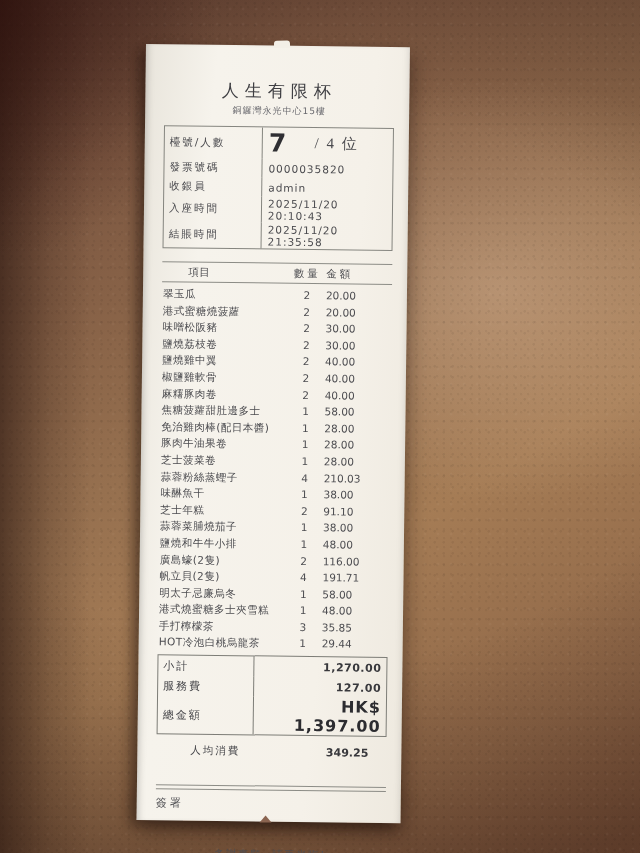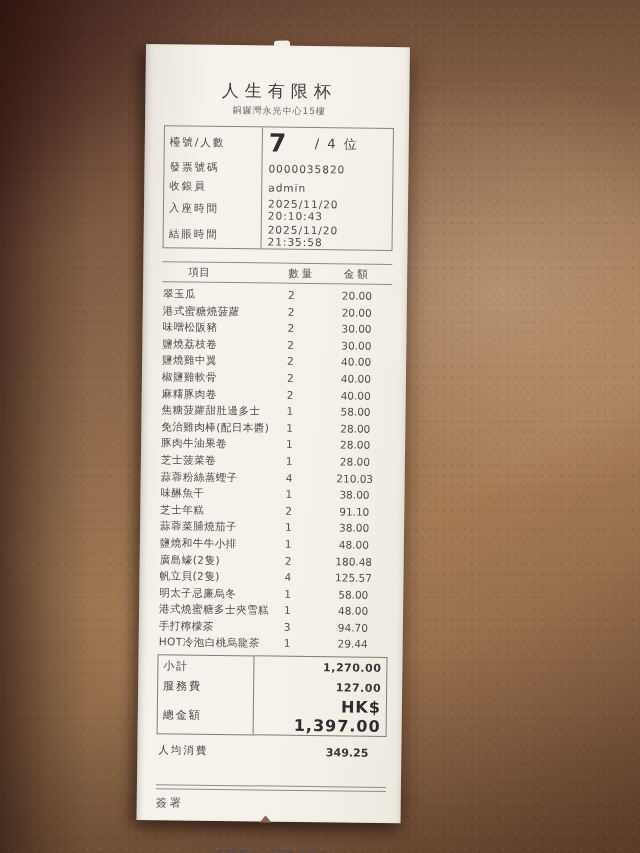--- a/index.html
+++ b/index.html
@@ -64,43 +64,43 @@
 
   .info-table{
     margin-top:9px;border:1px solid #85857f;font-size:10.5px;color:#4a4a4e;
   }
   .info-row{ display:flex;align-items:center;min-height:19px; }
   .info-row.first{ min-height:31px; }
   .info-label{ width:90px;flex:none;border-right:1px solid #85857f;padding:1px 2px 1px 5px;letter-spacing:2px;align-self:stretch;display:flex;align-items:center; }
   .info-value{ flex:1;padding:1px 6px;letter-spacing:1px; }
   .info-row.first .info-value{ display:flex;align-items:center;justify-content:space-between;padding-right:34px; }
   .table-no{ font-size:25px;font-weight:bold;color:#2f2f33;line-height:1; }
-  .party-suffix{ font-size:13px;letter-spacing:2px; }
+  .party-suffix{ font-size:15px;letter-spacing:2px;font-family:Liberation Serif, serif; }
 
   .items{ margin-top:13px; }
   .items-header{
     display:flex;border-top:1px solid #8c8c86;border-bottom:1px solid #8c8c86;
     font-size:10.5px;letter-spacing:3px;color:#4a4a4e;padding:3px 0 2px 0;
   }
   .items-body{ padding-top:3px; }
   .irow{ display:flex;font-size:10.5px;line-height:16.6px;color:#4c4c50; }
   .i-name{ flex:1;letter-spacing:0.5px;padding-left:1px;text-align:left;white-space:nowrap;overflow:hidden; }
-  .i-qty{ width:38px;flex:none;text-align:left; }
-  .i-amt{ width:62px;flex:none;text-align:center;padding-right:4px; }
+  .i-qty{ width:38px;flex:none;text-align:center; }
+  .i-amt{ width:62px;flex:none;text-align:left;padding-right:4px; }
   .items-header .i-name{ padding-left:26px; }
 
   .totals-box{ margin-top:4px;border:1px solid #7d7d77;font-size:11px;color:#434347; }
   .t-row{ display:flex;align-items:center;min-height:20px; }
   .t-label{ width:90px;flex:none;border-right:1px solid #7d7d77;padding-left:5px;letter-spacing:2px;align-self:stretch;display:flex;align-items:center; }
   .t-value{ flex:1;text-align:right;padding-right:5px;font-weight:bold;color:#38383c;letter-spacing:0.5px; }
   .t-row.grand{ min-height:26px; }
   .t-row.grand .t-value{ font-size:16px;letter-spacing:1px;color:#2c2c30; }
 
   .per-person{ display:flex;margin-top:9px;font-size:10.5px;align-items:center; }
-  .pp-label{ letter-spacing:2px;color:#4a4a4e;padding-left:2px; }
+  .pp-label{ letter-spacing:2px;color:#4a4a4e;padding-left:2px;margin-left:32px; }
   .pp-value{ flex:1;text-align:right;padding-right:18px;font-weight:bold;font-size:11px;color:#38383c; }
 
   .sig-divider{ margin-top:27px;height:3px;border-top:1px solid #8c8c86;border-bottom:1px solid #8c8c86; }
   .sig-label{ margin-top:6px;font-size:11px;letter-spacing:3px;color:#4a4a4e; }
 
   .thanks{ margin-top:36px;text-align:center; }
   .thanks-zh{ font-size:10px;letter-spacing:2px;color:#4c4c50; }
 </style>
 </head>
 <body>
@@ -243,45 +243,45 @@
 
   <div class="irow">
     <span class="i-name">鹽燒和牛牛小排</span>
     <span class="i-qty">1</span>
     <span class="i-amt">48.00</span>
   </div>
 
   <div class="irow">
     <span class="i-name">廣島蠔(2隻)</span>
     <span class="i-qty">2</span>
-    <span class="i-amt">180.48</span>
+    <span class="i-amt">116.00</span>
   </div>
 
   <div class="irow">
     <span class="i-name">帆立貝(2隻)</span>
     <span class="i-qty">4</span>
-    <span class="i-amt">125.57</span>
+    <span class="i-amt">191.71</span>
   </div>
 
   <div class="irow">
     <span class="i-name">明太子忌廉烏冬</span>
     <span class="i-qty">1</span>
     <span class="i-amt">58.00</span>
   </div>
 
   <div class="irow">
     <span class="i-name">港式燒蜜糖多士夾雪糕</span>
     <span class="i-qty">1</span>
     <span class="i-amt">48.00</span>
   </div>
 
   <div class="irow">
     <span class="i-name">手打檸檬茶</span>
     <span class="i-qty">3</span>
-    <span class="i-amt">94.70</span>
+    <span class="i-amt">35.85</span>
   </div>
 
   <div class="irow">
     <span class="i-name">HOT冷泡白桃烏龍茶</span>
     <span class="i-qty">1</span>
     <span class="i-amt">29.44</span>
   </div>
 </div>
   </div>
 

